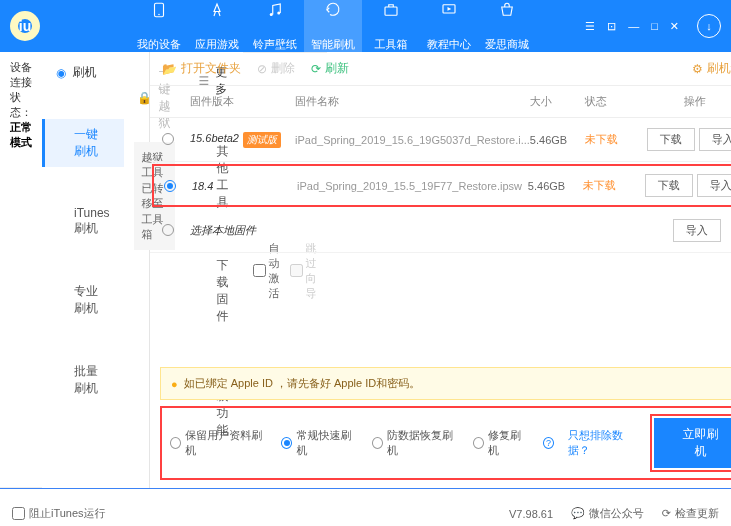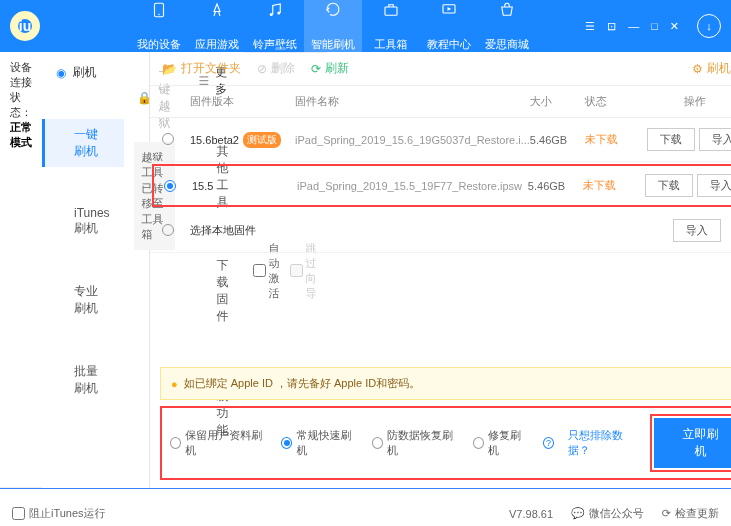--- a/index.html
+++ b/index.html
@@ -48,25 +48,25 @@
     .table-header { display: flex; padding: 8px 12px; font-size: 11px; color: #888; border-bottom: 1px solid #eee; }
     .col-radio { width: 28px; }
     .col-ver { width: 105px; }
     .col-name { flex: 1; }
     .col-size { width: 55px; }
     .col-status { width: 50px; }
     .col-ops { width: 120px; text-align: center; }
     
     .table-row { display: flex; align-items: center; padding: 10px 12px; font-size: 11px; border-bottom: 1px solid #f2f2f2; }
     .table-row.highlighted { border: 2px solid #ff4040; margin: 2px; padding: 8px 10px; }
-    .table-row .col-ver { color: #333; display: flex; align-items: center; gap: 4px; }
+    .table-row .col-ver { color: #333; display: flex; gap: 4px; font-style: italic; }
     .table-row .col-name { color: #999; overflow: hidden; text-overflow: ellipsis; white-space: nowrap; }
     .table-row .col-size { color: #666; }
     .table-row .col-status { color: #ff9030; }
-    .beta-tag { background: #ff9030; color: #fff; padding: 1px 4px; border-radius: 7px; font-size: 10px; }
+    .beta-tag { background: #ff9030; color: #fff; padding: 1px 4px; border-radius: 2px; font-size: 10px; }
     .op-btn { border: 1px solid #ccc; background: #fff; padding: 3px 12px; font-size: 11px; color: #555; cursor: pointer; margin-left: 4px; }
     .radio { width: 12px; height: 12px; border: 1px solid #999; border-radius: 50%; display: inline-flex; align-items: center; justify-content: center; }
     .radio.checked { border-color: #1a86ff; }
     .radio.checked::after { content: ""; width: 6px; height: 6px; background: #1a86ff; border-radius: 50%; }
     
     .bottom-area { margin-top: auto; }
     .warning { margin: 6px 10px; padding: 8px 10px; background: #fffbe6; border: 1px solid #ffe58f; font-size: 11px; color: #88601b; display: flex; align-items: center; gap: 6px; position: relative; }
     .warning .close { position: absolute; right: 8px; color: #bba; cursor: pointer; }
     .options-bar { border: 2px solid #ff4040; margin: 4px 10px 8px; padding: 10px 8px; display: flex; align-items: center; gap: 14px; font-size: 11px; color: #555; }
     .options-bar label { display: flex; align-items: center; gap: 4px; cursor: pointer; }
@@ -248,21 +248,21 @@
         </div>
       <div class="col-name">iPad_Spring_2019_15.6_19G5037d_Restore.i...</div>
       <div class="col-size">5.46GB</div>
       <div class="col-status">未下载</div>
       <div class="col-ops"><button class="op-btn">下载</button><button class="op-btn">导入</button></div>
     </div>
 
     <div class="table-row highlighted">
       <div class="col-radio"><span class="radio checked"></span></div>
       <div class="col-ver">
-          <span>15.5</span>
+          <span>18.4</span>
         </div>
       <div class="col-name">iPad_Spring_2019_15.5_19F77_Restore.ipsw</div>
       <div class="col-size">5.46GB</div>
       <div class="col-status">未下载</div>
       <div class="col-ops"><button class="op-btn">下载</button><button class="op-btn">导入</button></div>
     </div>
 
     <div class="table-row">
       <div class="col-radio"><span class="radio"></span></div>
       <div class="col-ver" style="width:auto;flex:1">选择本地固件</div>

